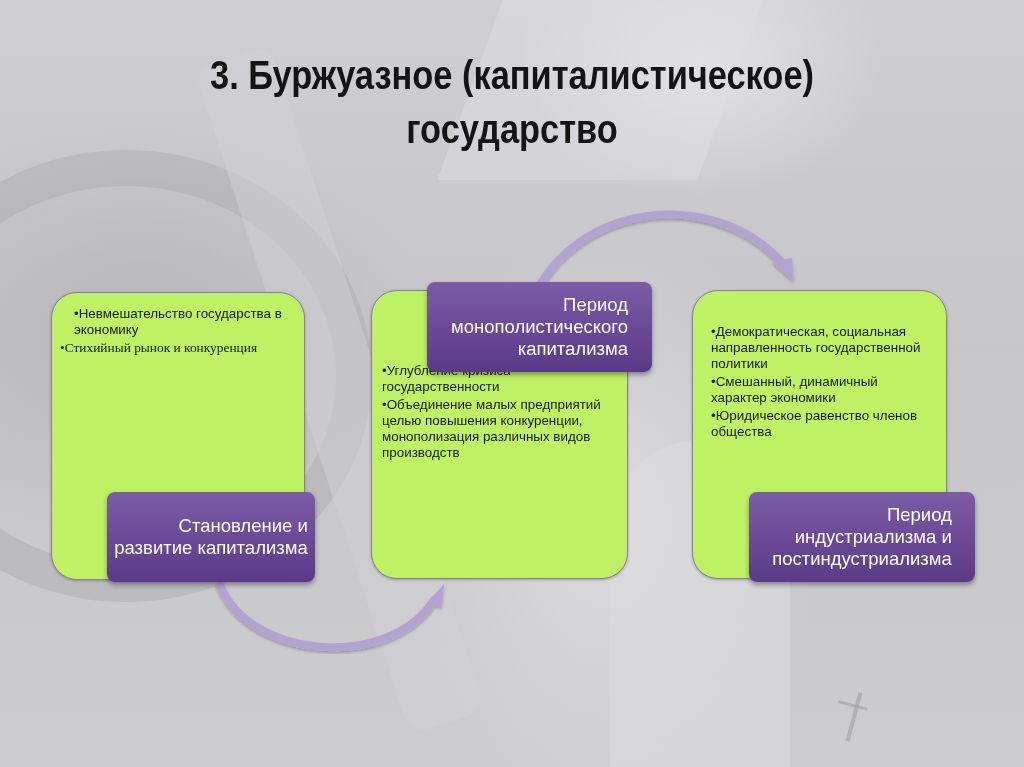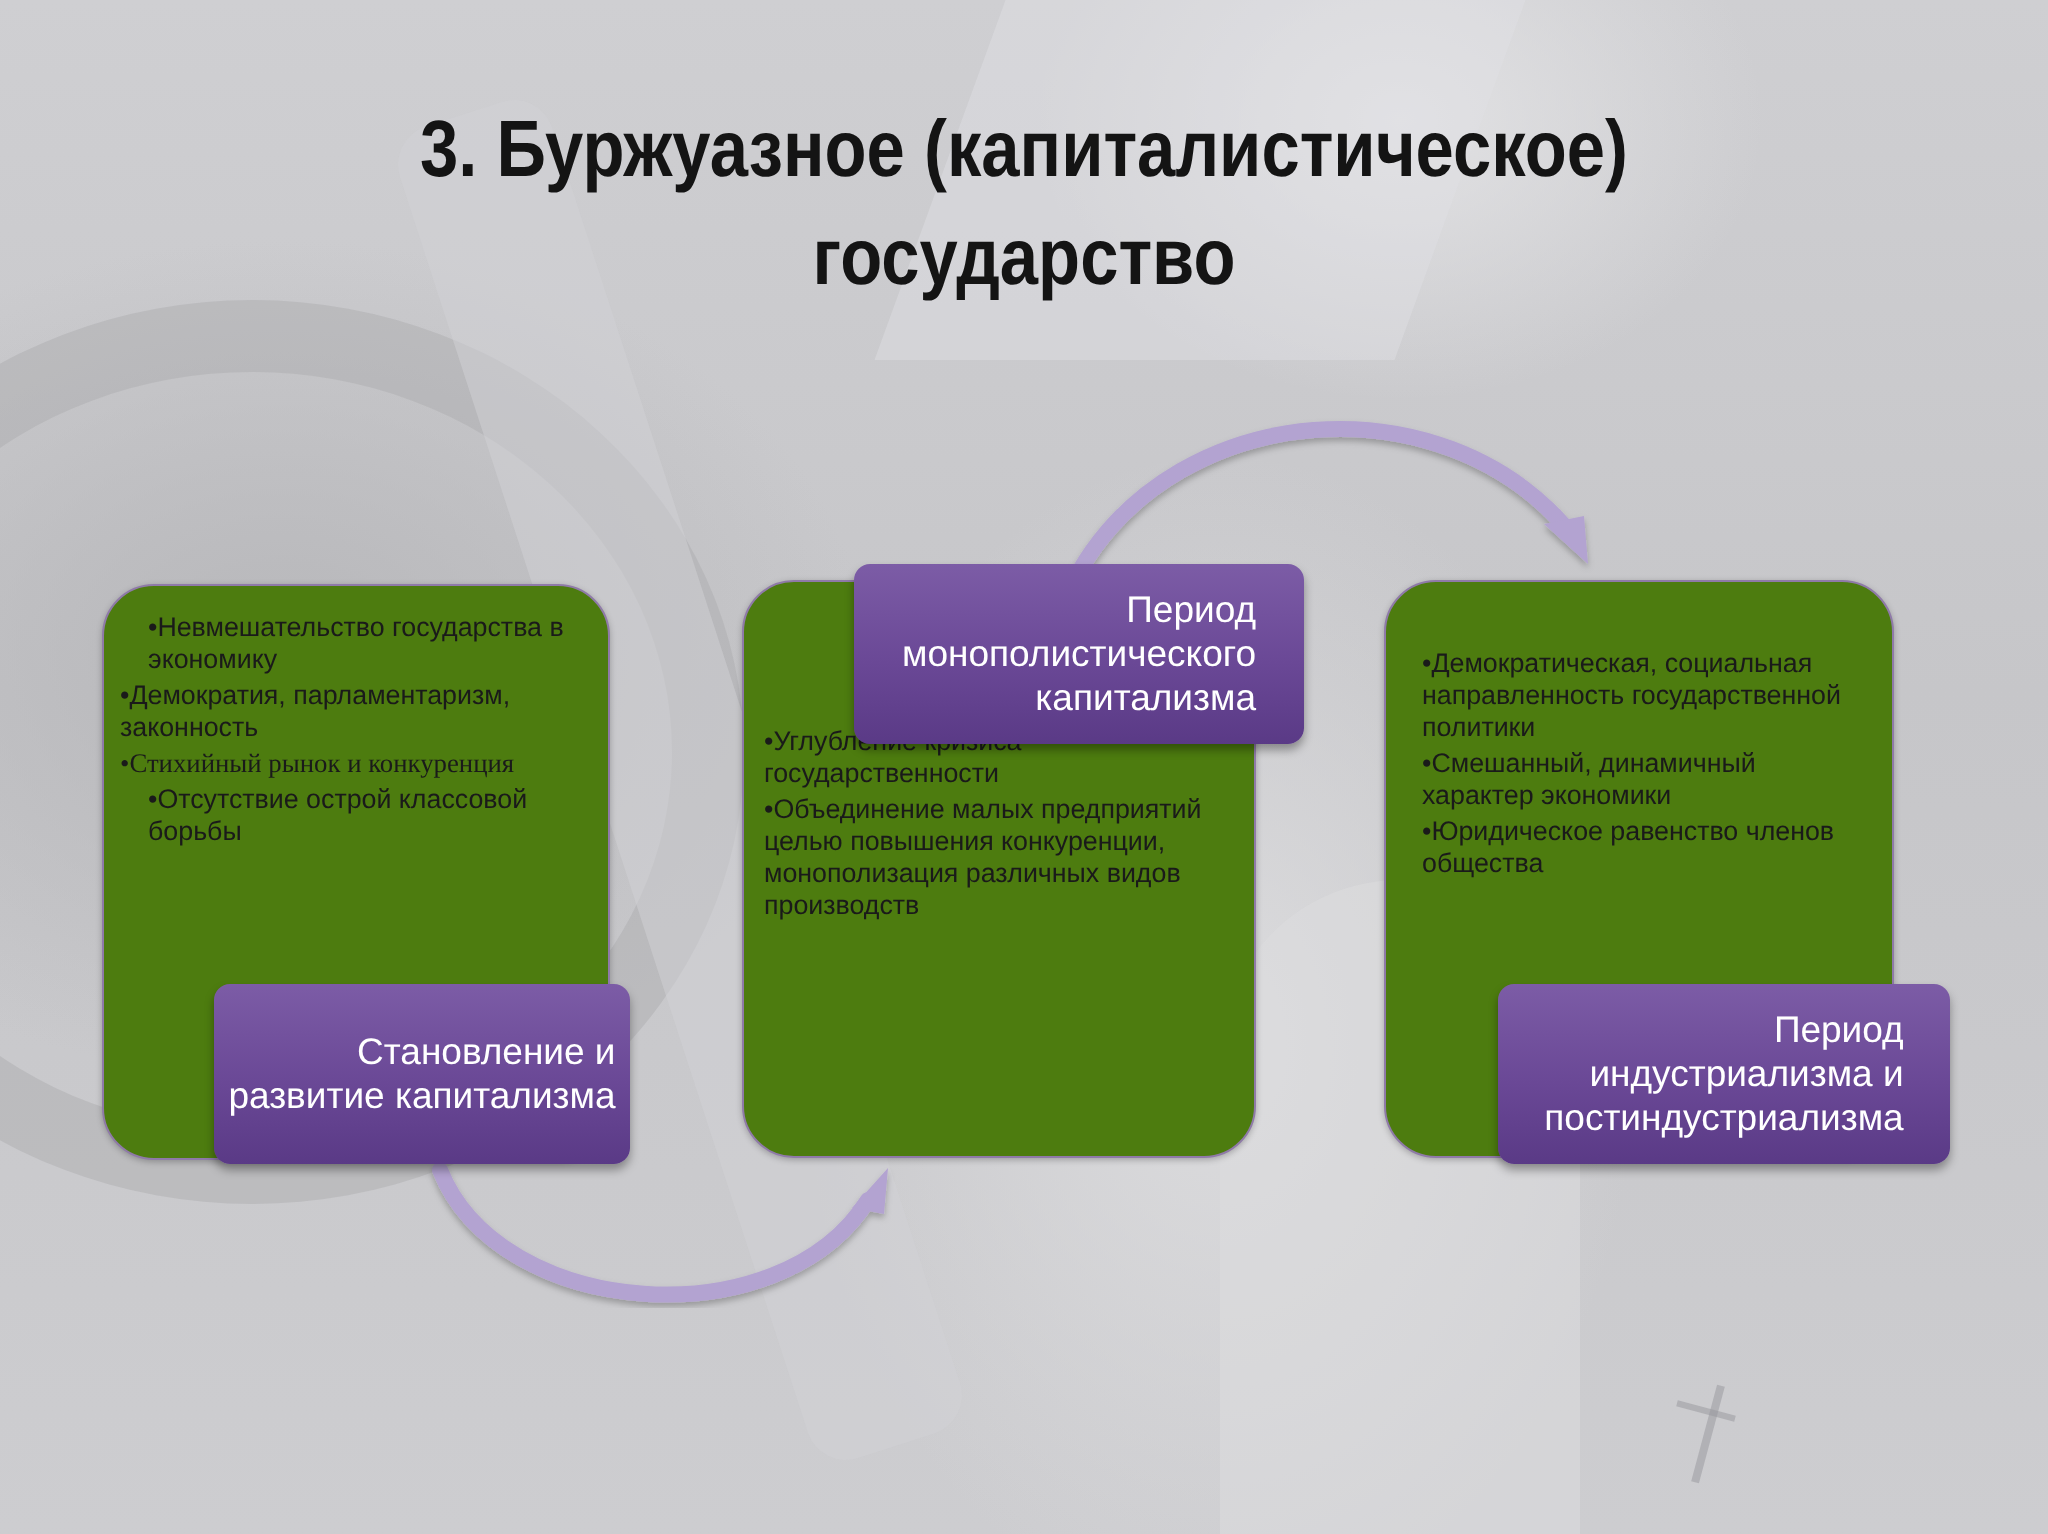--- a/index.html
+++ b/index.html
@@ -25,21 +25,21 @@
   .bg .cross-h { position: absolute; left: 838px; top: 704px; width: 30px; height: 3px; background: rgba(150,150,155,0.5); transform: rotate(15deg); }
 
   .title {
     position: absolute; left: 0; top: 48px; width: 1024px; text-align: center;
     font-family: "Liberation Sans", sans-serif; font-weight: bold;
     font-size: 40px; line-height: 54px; color: #141414;
     transform: scaleX(0.86); transform-origin: center top;
   }
 
   .card {
-    position: absolute; background: #4d7c0f;
+    position: absolute; background: #bef264;
     border: 1.5px solid #8f7aa8; border-radius: 26px;
     box-shadow: 0 1px 3px rgba(0,0,0,0.25);
   }
   .card ul { list-style: none; margin: 0; padding: 0; }
   .card li { color: #1a1a1a; font-size: 13.4px; line-height: 16px; margin-bottom: 2px; }
 
   .label-box {
     position: absolute; border-radius: 8px;
     background: linear-gradient(180deg, #7c5ca6 0%, #6a4896 55%, #5a3a86 100%);
     color: #ffffff; text-align: right;
@@ -79,23 +79,21 @@
   </g>
   <g filter="url(#sh)">
     <path d="M220 585 C 250 660, 390 670, 434 600" fill="none" stroke="#b3a3d1" stroke-width="8" stroke-linecap="round"></path>
     <polygon points="444,584 426,604 442,607" fill="#b3a3d1"></polygon>
   </g>
 </svg>
 
 <div class="card" style="left:51px; top:292px; width:252px; height:286px;">
   <ul style="padding:13px 14px 0 8px;">
     <li style="padding-left:14px;">•Невмешательство государства в экономику</li>
-    <li style="padding-left:0;">•Демократия, парламентаризм, законность</li>
     <li style="padding-left:0;font-family:Liberation Serif, serif;">•Стихийный рынок и конкуренция</li>
-    <li style="padding-left:14px;">•Отсутствие острой классовой борьбы</li>
   </ul>
 </div>
 <div class="label-box" style="left:107px; top:492px; width:208px; height:90px;">
   <div>
     <div>Становление и</div>
     <div>развитие капитализма</div>
   </div>
 </div>
 
 <div class="card" style="left:371px; top:290px; width:255px; height:287px;">

